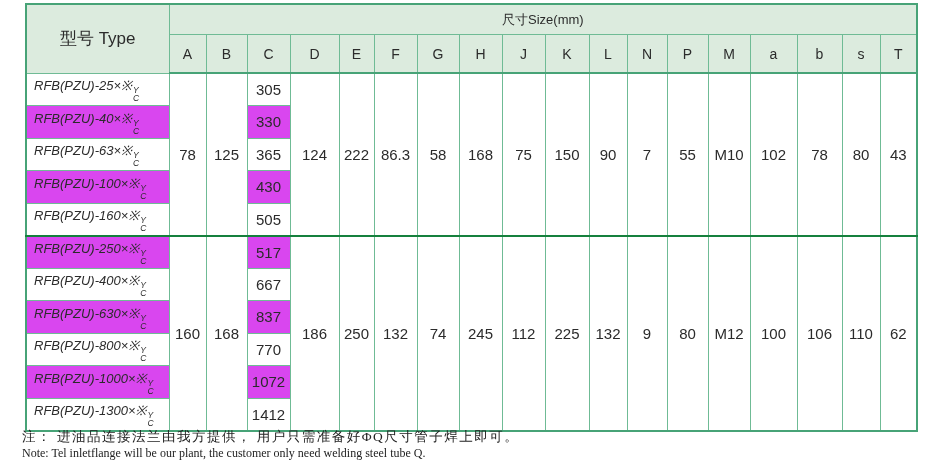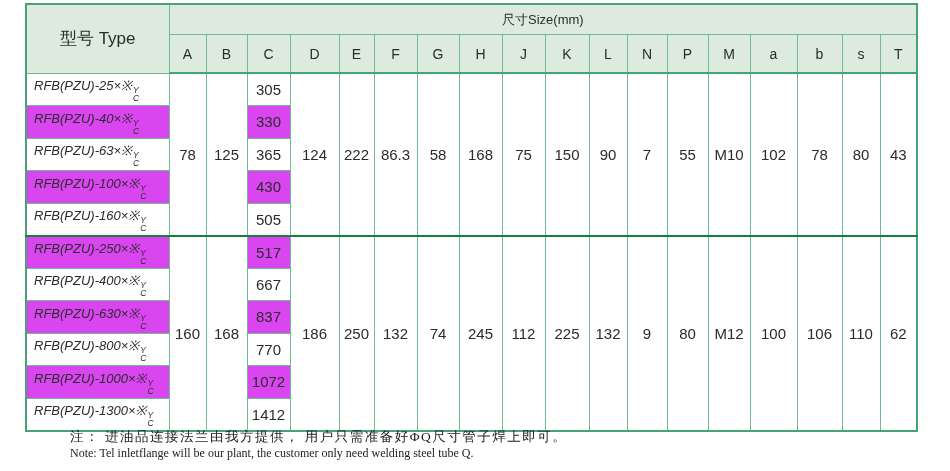--- a/index.html
+++ b/index.html
@@ -27,21 +27,20 @@
   }
   td.stripe{background:#d946ef;}
   tr.block-sep td{border-top:2px solid #15803d;}
   .stack{
     display:inline-flex;flex-direction:column;align-items:flex-start;
     font-size:8.5px;line-height:8px;vertical-align:-3px;margin-left:1px;
   }
   .note{
     position:absolute;left:22px;color:#222;
     font-family:"Liberation Serif",serif;
-    margin-left:48px;
   }
   .note-zh{top:428px;font-size:13.5px;letter-spacing:1.5px;}
   .note-en{top:446px;font-size:12px;}
 </style>
 </head>
 <body>
 
 <div class="table-wrap">
   <table>
     <colgroup id="cols">

